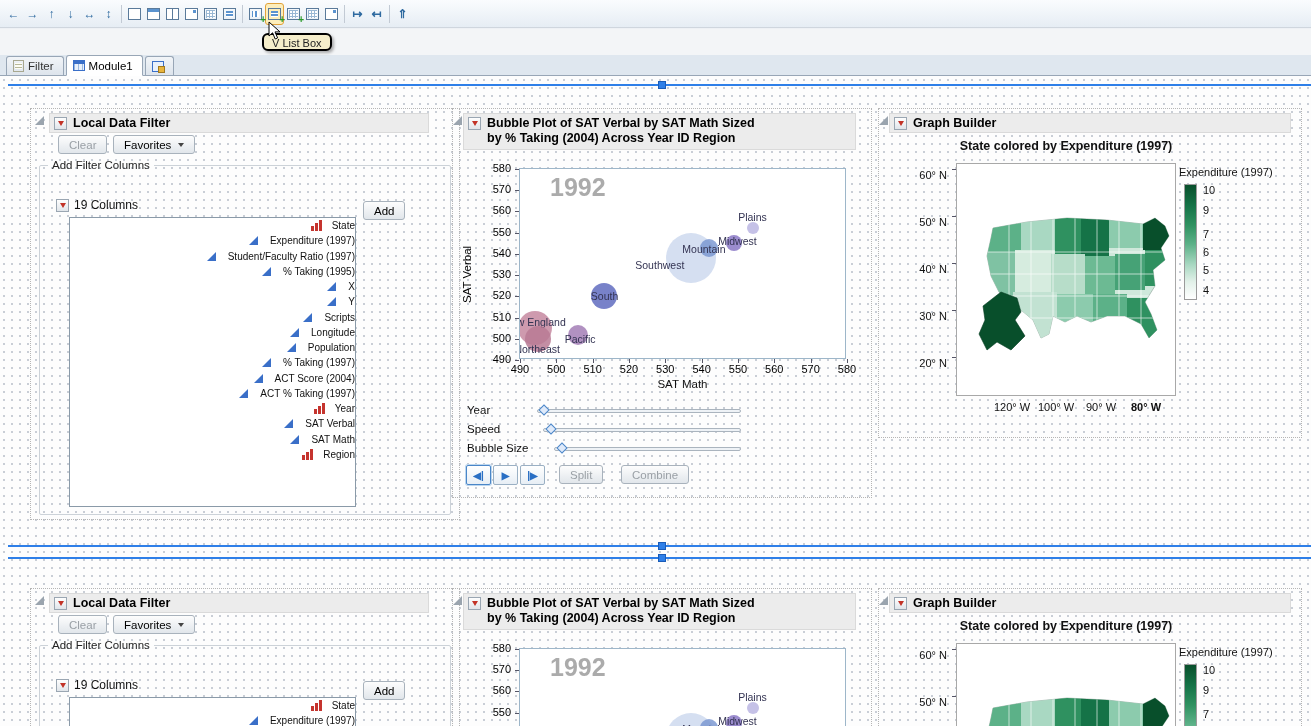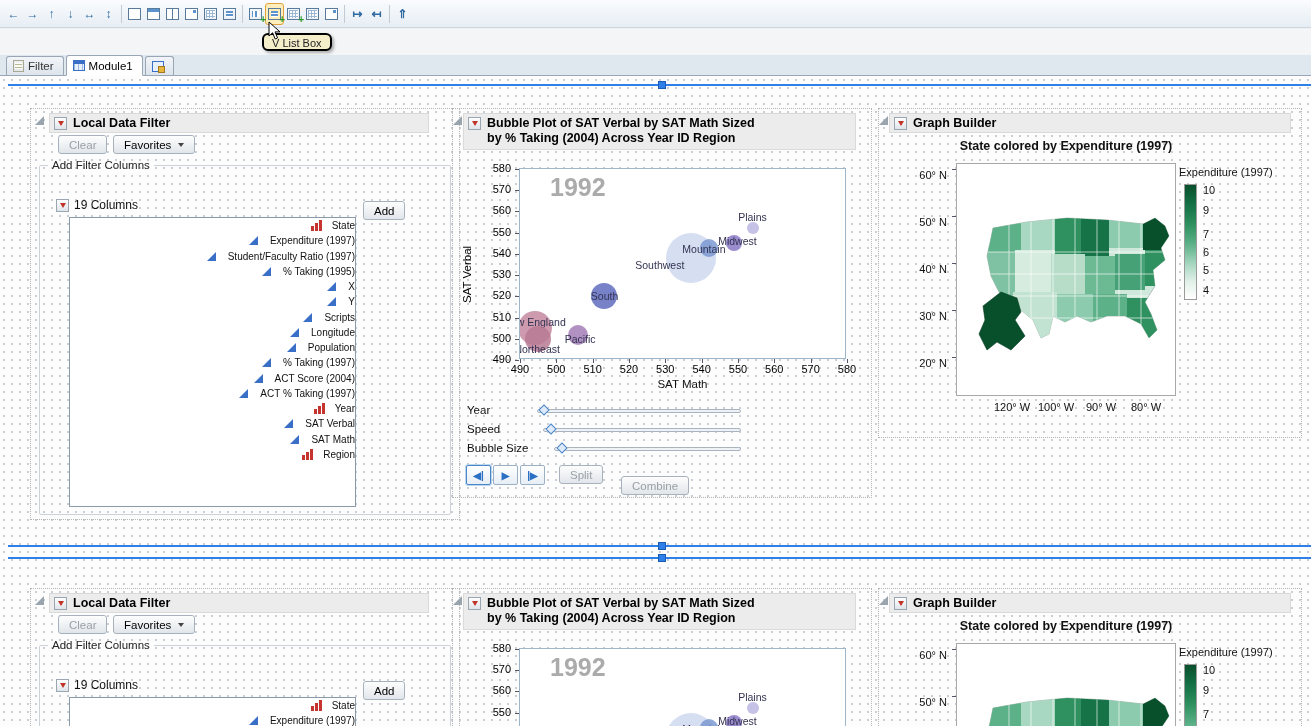--- a/index.html
+++ b/index.html
@@ -376,21 +376,21 @@
     </div>
     <span class="slider-label" style="top:333px;">Bubble Size</span>
     <div class="track" style="left:101px;top:338px;width:187px;">
       <span class="thumb" style="left:3px;"></span>
     </div>
 
     <span class="mbtn focused" style="left:13px;top:356px;">◀|</span>
     <span class="mbtn" style="left:40px;top:356px;">▶</span>
     <span class="mbtn" style="left:67px;top:356px;">|▶</span>
     <button class="btn disabled" style="left:106px;top:356px;">Split</button>
-    <button class="btn disabled" style="left:168px;top:367px;">Combine</button>
+    <button class="btn disabled" style="left:168px;top:356px;">Combine</button>
   </section>
 
   <section class="panel panel-graph">
     <span class="disclosure" style="left:0px;top:7px;"></span>
     <div class="outline-header" style="left:10px;top:4px;width:402px;height:20px;">
       <span class="red-btn">
             <span class="red-tri"></span>
           </span>
       <span class="outline-title">Graph Builder</span>
     </div>
@@ -443,21 +443,21 @@
                 <line x1="24" y1="154" x2="216" y2="154"></line>
           </g>
         </g>
         <path d="M26,142 L44,128 L60,134 L64,148 L58,156 L68,172 L54,186 L40,178 L30,186 L22,170 L28,156 Z" fill="#084f2b" stroke="#063d22" stroke-width="0.6"></path>
       </svg>
     </div>
     <div class="map-x-axis">
           <span style="left: -12px; margin-left: 46px;">120° W</span>
           <span style="left: 78px;">100° W</span>
           <span style="left: 123px;">90° W</span>
-          <span style="left: 168px;">80° W</span>
+          <span style="left: 168px; font-weight: bold;">80° W</span>
         </div>
     <div class="legend-title">Expenditure (1997)</div>
     <div class="legend-bar"></div>
     <div class="legend-ticks">
           <span style="top: 3px;">10</span>
           <span style="top: 23px;">9</span>
           <span style="top: 47px;">7</span>
           <span style="top: 65px;">6</span>
           <span style="top: 83px;">5</span>
           <span style="top: 103px;">4</span>

